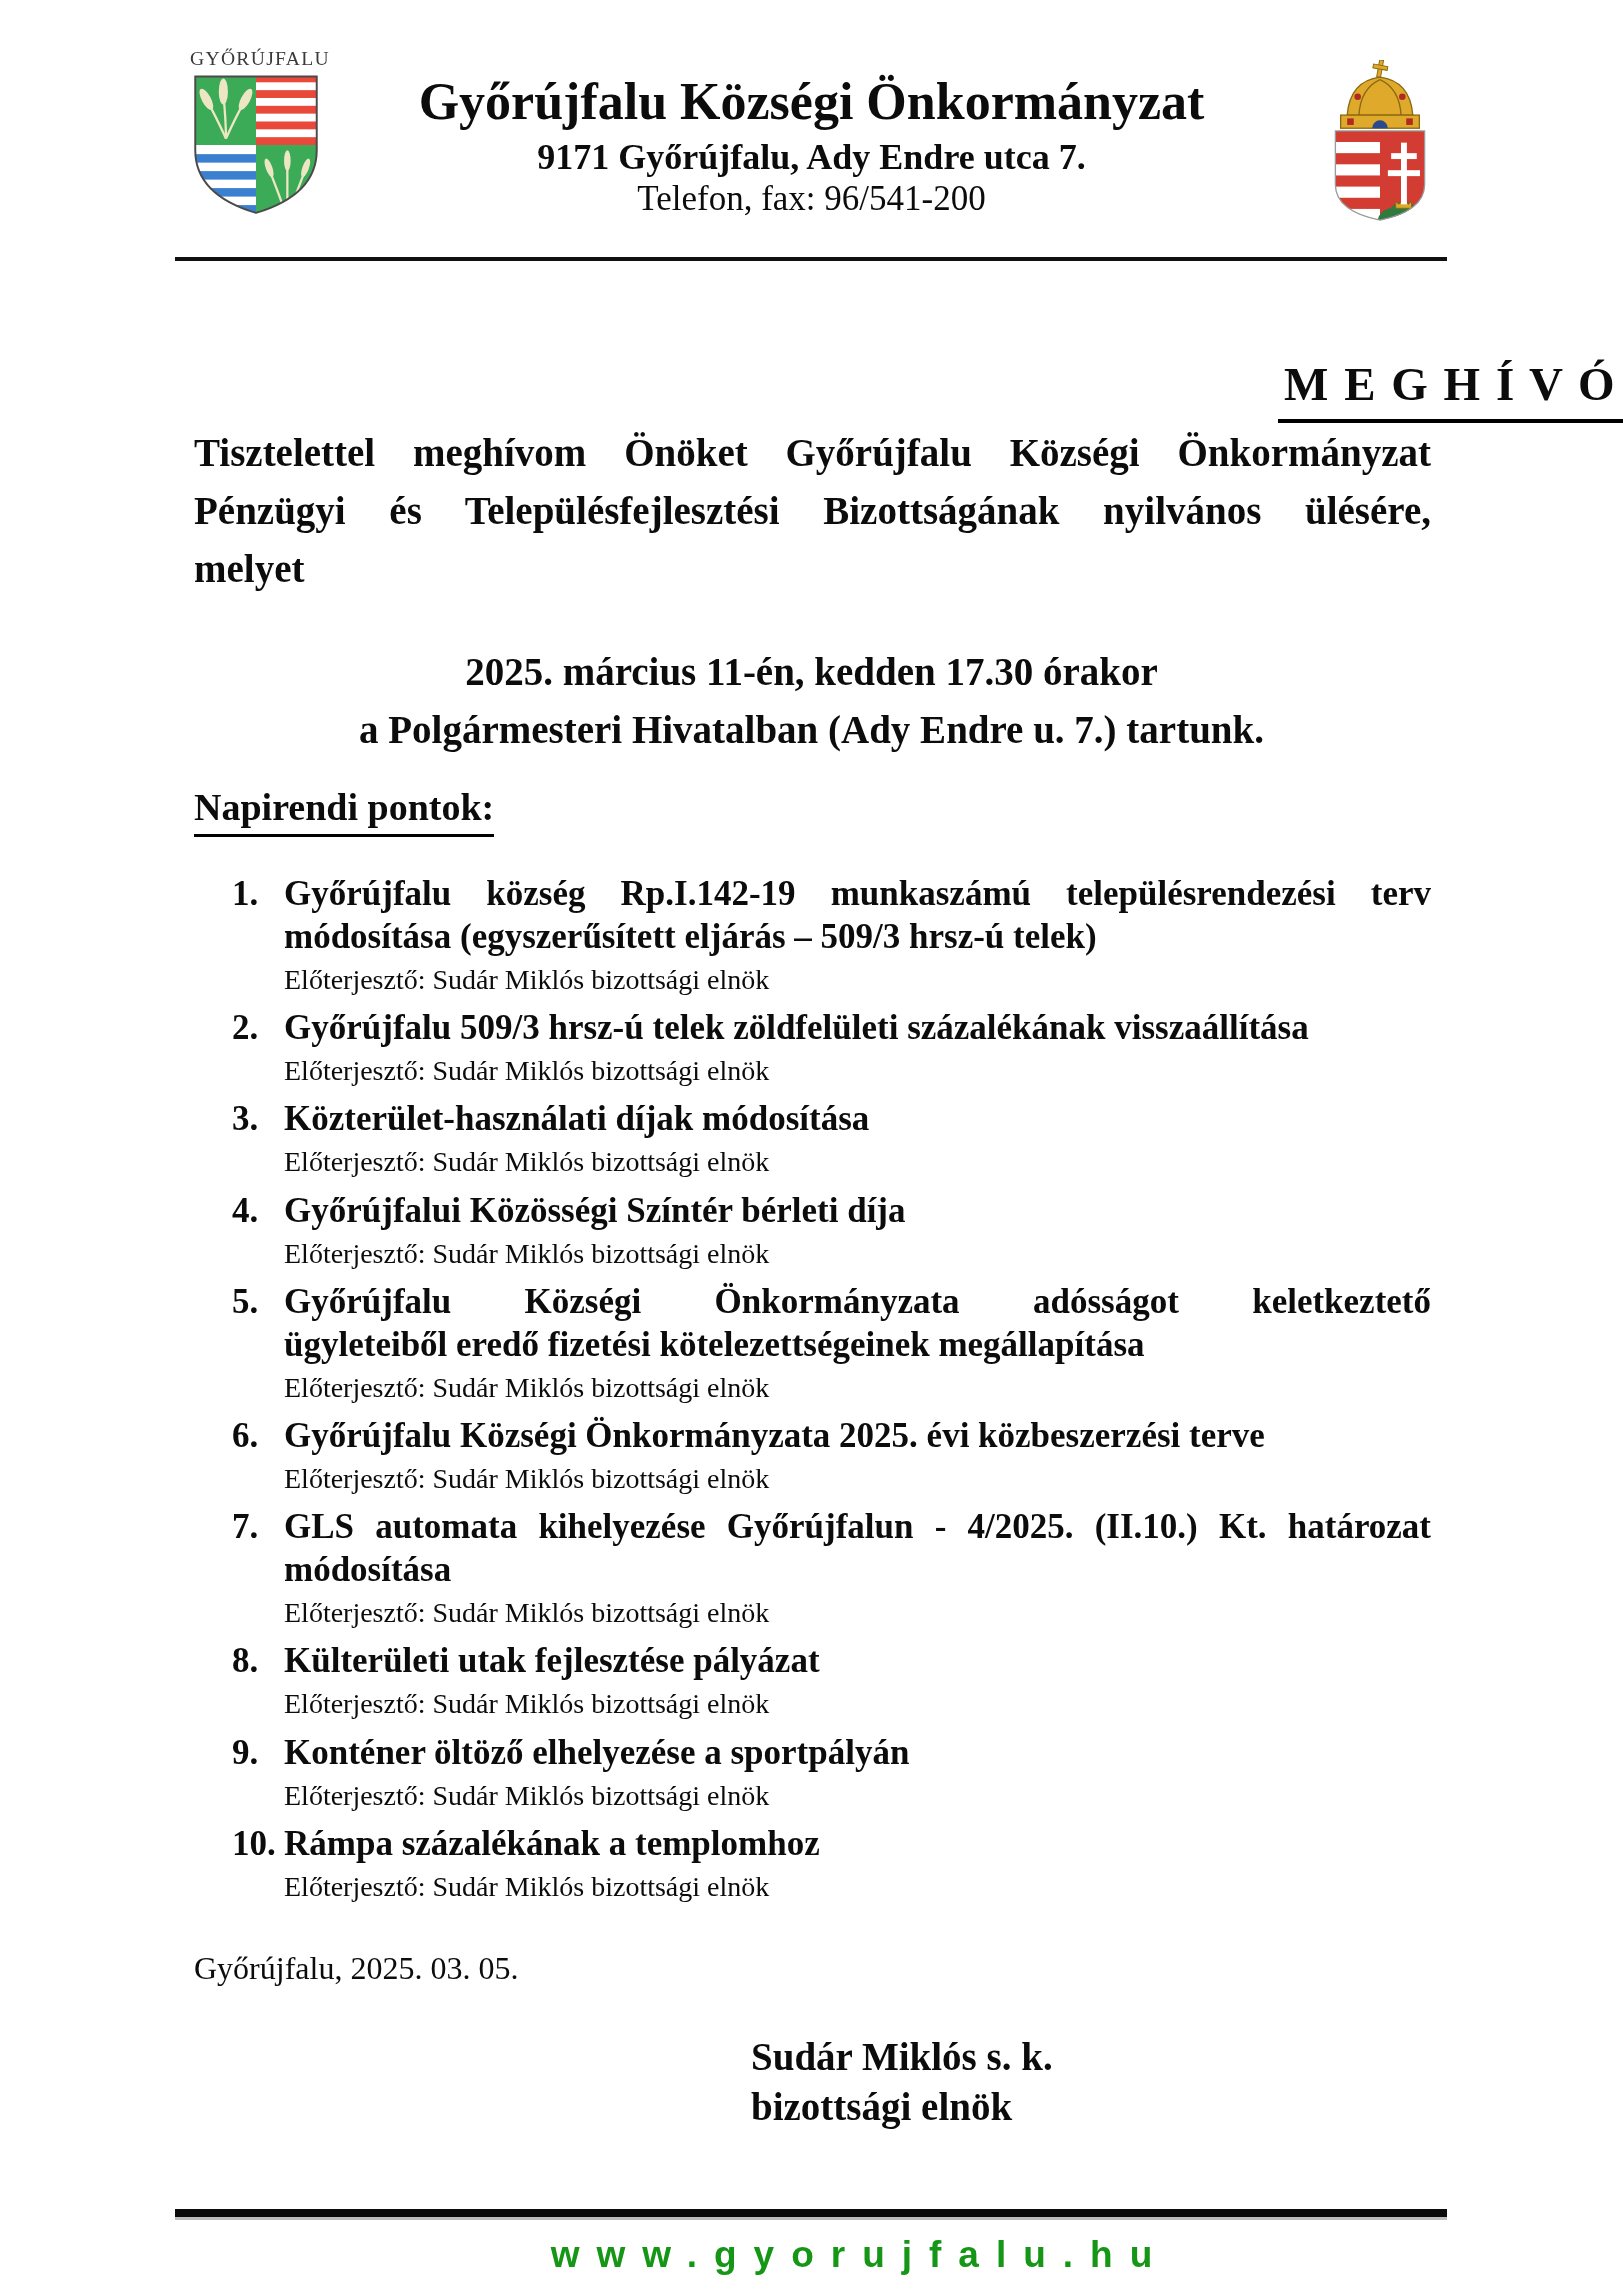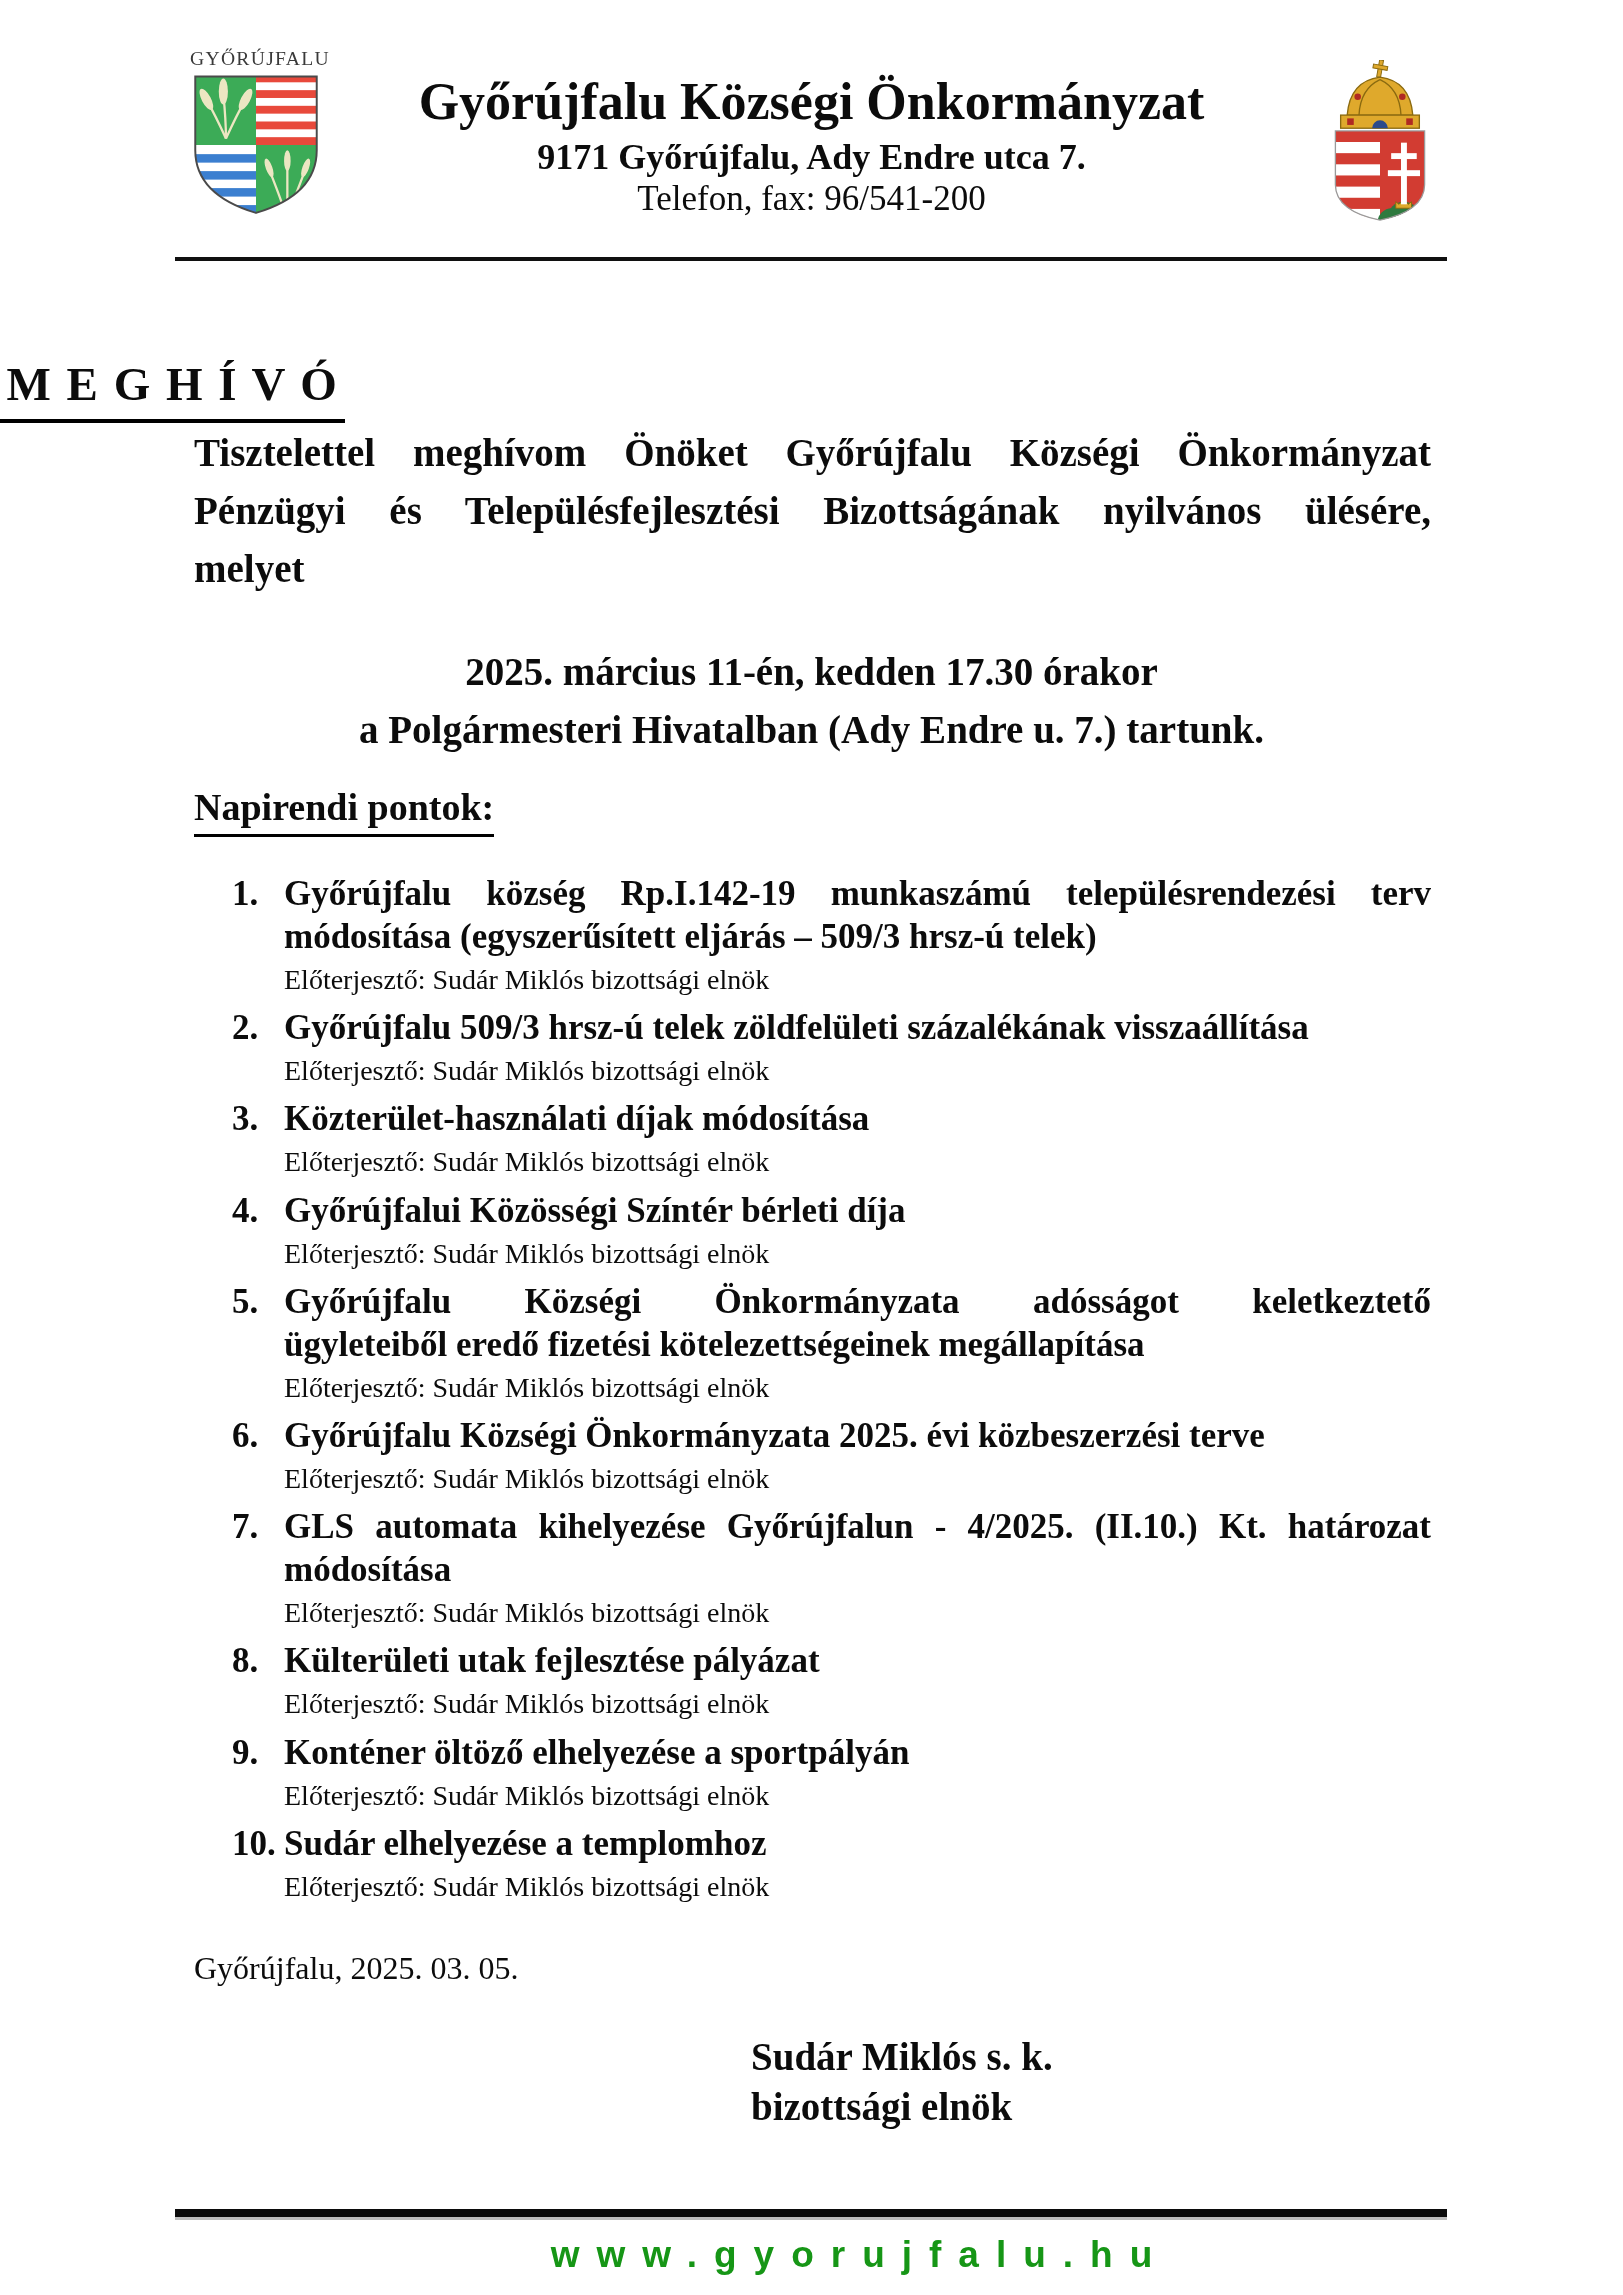--- a/index.html
+++ b/index.html
@@ -15,21 +15,21 @@
     font-family:"Liberation Serif",serif;
   }
   .crest-left svg { display:block; margin:2.6px auto 0; }
   .crest-right { position:absolute; left:1327px; top:60px; width:106px; }
   .header-text { position:absolute; left:0; top:73px; width:100%; text-align:center; }
   .org-name  { font-size:52px; font-weight:bold; line-height:58px; }
   .org-addr  { font-size:36px; line-height:42px; margin-top:5.2px;font-weight:bold; }
   .org-phone { font-size:35px; line-height:39px; margin-top:1.3px; }
   .header-rule { position:absolute; left:175px; top:257px; width:1272px; height:3.9px; background:#101010; }
   
-  .doc-title-wrap { position:absolute; left:0; top:357px; width:100%; text-align:left;text-decoration:underline; }
+  .doc-title-wrap { position:absolute; left:0; top:357px; width:100%; text-align:right;text-decoration:underline; }
   .doc-title {
     display:inline-block; font-size:47px; font-weight:bold; letter-spacing:2px;
     border-bottom:4.6px solid #000; padding:0 6.5px 7.9px;
   }
   
   .intro { position:absolute; left:194px; top:424px; width:1237px;
            font-size:39px; font-weight:bold; line-height:58px; }
   .just { text-align:justify; text-align-last:justify; }
   .when-block { position:absolute; left:0; top:643px; width:100%;
                 text-align:center; font-size:39px; font-weight:bold; line-height:58px; }
@@ -221,21 +221,21 @@
     </div>
 
     <div class="agenda-item">
       <span class="agenda-num">9.</span>
       <div class="agenda-line">Konténer öltöző elhelyezése a sportpályán</div>
       <div class="agenda-presenter">Előterjesztő: Sudár Miklós bizottsági elnök</div>
     </div>
 
     <div class="agenda-item">
       <span class="agenda-num">10.</span>
-      <div class="agenda-line">Sudár elhelyezése a templomhoz</div>
+      <div class="agenda-line">Rámpa százalékának a templomhoz</div>
       <div class="agenda-presenter">Előterjesztő: Sudár Miklós bizottsági elnök</div>
     </div>
 
   </div>
 
   <div class="closing-date">Győrújfalu, 2025. 03. 05.</div>
 
   <div class="signature">
     <div>Sudár Miklós s. k.</div>
     <div>bizottsági elnök</div>

